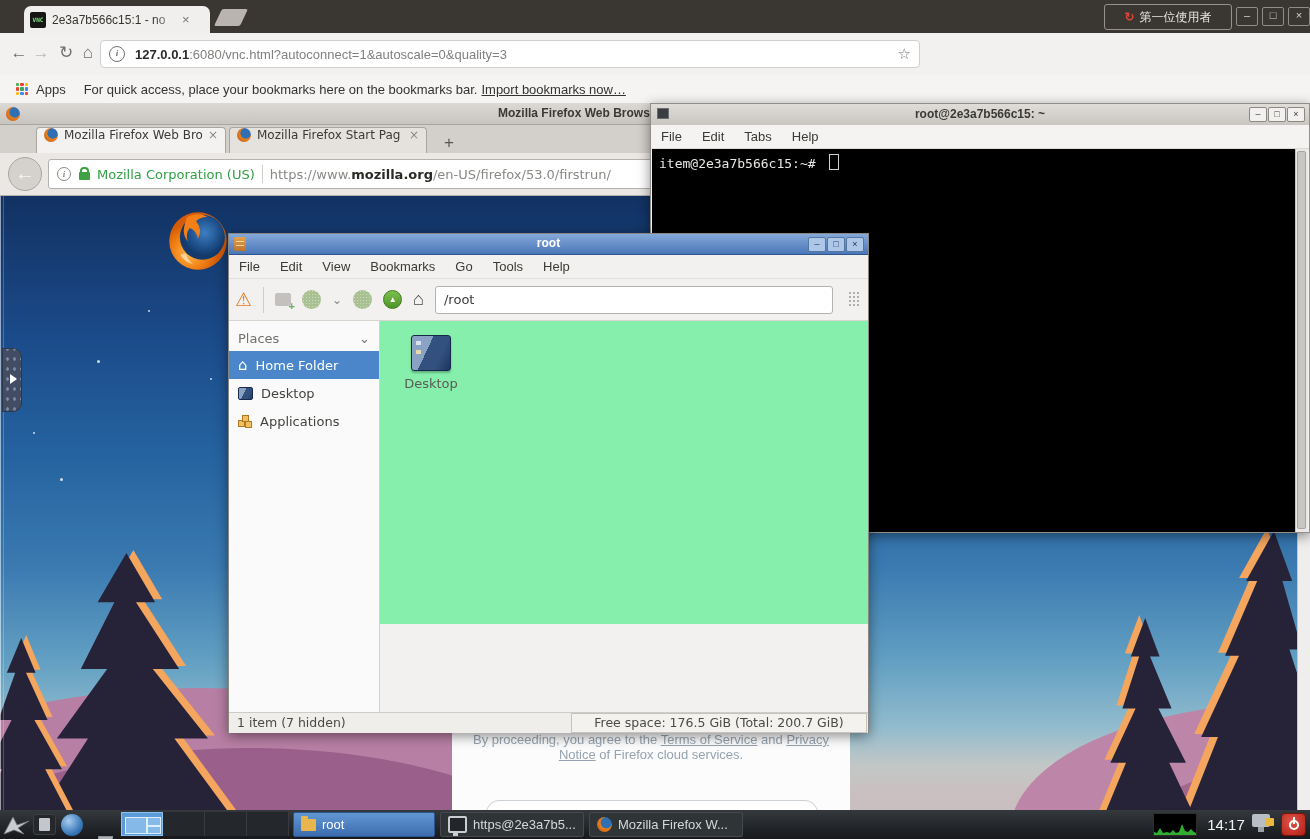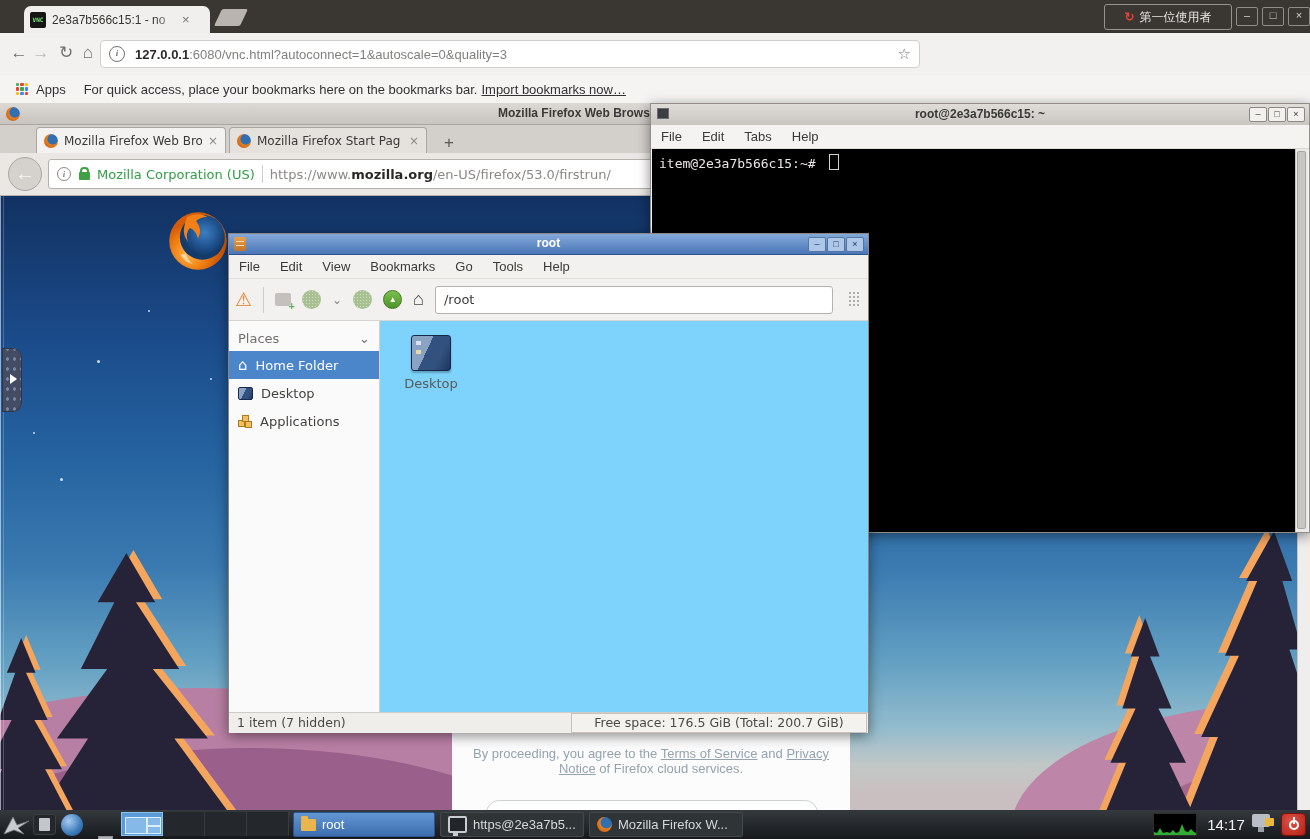--- a/index.html
+++ b/index.html
@@ -67,21 +67,21 @@
   .ff-card .lnk{text-decoration:underline}
   .ff-check{width:14px;height:14px;border:2px solid #9fadb9;border-radius:3px;display:inline-block;vertical-align:-3px;margin-right:9px}
   .ff-input{left:34px;top:72px;width:330px;height:24px;border:1px solid #ccd2d6;border-radius:14px;background:#fff}
   .ff-scrollstrip{left:1297px;top:533px;width:13px;height:277px;background:#efeeec;border-left:1px solid #c9c7c4;box-sizing:border-box}
   
   .ffw-title{left:0;top:103px;width:1310px;height:22px;background:linear-gradient(#dcd9d5,#c8c4c0);border-bottom:1px solid #a9a5a1;box-sizing:border-box}
   .ffw-title-text{left:498px;top:3px;font-size:12px;font-weight:bold;color:#3b3937;white-space:nowrap}
   .ff-mini{border-radius:50%;background:radial-gradient(circle at 62% 38%,#2f6fb2 0 40%,#e8801f 46%,#c35a10 90%)}
   .ffw-tabs{left:0;top:125px;width:1310px;height:28px;background:#d3cfcb}
   .ffw-tab{top:2px;height:26px;border:1px solid #a9a5a1;border-bottom:none;border-radius:4px 4px 0 0;
-    display:flex;align-items:center;padding:0 7px;box-sizing:border-box;font-size:12px;color:#3a3a38;
+    display:flex;padding:0 7px;box-sizing:border-box;font-size:12px;color:#3a3a38;
     font-family:"DejaVu Sans",sans-serif}
   .ffw-tab .lbl{white-space:nowrap;overflow:hidden;flex:1;margin:0 6px}
   .ffw-tab .x{color:#8a8886;font-size:12px}
   .ffw-plus{left:444px;top:8px;font-size:17px;color:#5a5855}
   .ffw-nav{left:0;top:153px;width:1310px;height:43px;background:#eae7e4;border-bottom:1px solid #b5b1ad;box-sizing:border-box}
   .ffw-back{left:8px;top:4px;width:34px;height:34px;border-radius:50%;background:#d5d1cd;border:1px solid #aaa6a2;
     color:#f8f7f6;font-size:20px;text-align:center;line-height:31px;box-sizing:border-box}
   .ffw-url{left:48px;top:6px;width:1240px;height:30px;background:#fff;border:1px solid #b5b1ad;border-radius:3px;
     display:flex;align-items:center;padding:0 8px;box-sizing:border-box;font-size:13px;font-family:"DejaVu Sans",sans-serif}
   .gtk-info{width:14px;height:14px;border:1.5px solid #8a8884;border-radius:50%;font:italic bold 9px "Liberation Serif",serif;
@@ -129,21 +129,21 @@
   .tb-newtab::after{content:"+";position:absolute;right:-4px;bottom:-6px;color:#3f9e3f;font-weight:bold;font-size:11px}
   .tb-nav-dis{width:19px;height:19px;border-radius:50%;background:#9db883;
     background-image:radial-gradient(#c6d8b4 28%,transparent 32%);background-size:3px 3px;opacity:.85}
   .tb-chev{color:#8a8682;font-size:12px}
   .tb-up{width:19px;height:19px;border-radius:50%;background:linear-gradient(#7cc04e,#4e9428);border:1px solid #3f7a1f;
     color:#fff;font-size:8px;text-align:center;line-height:18px;box-sizing:border-box}
   .tb-home{font-size:18px;color:#4a4a46}
   .fm-path{width:398px;height:28px;background:#fff;border:1px solid #b6b2ae;border-radius:3px;box-sizing:border-box;
     font-size:13px;color:#3a3a38;line-height:26px;padding-left:8px;font-family:"DejaVu Sans",sans-serif}
   .tb-jump{width:13px;height:17px;background-image:radial-gradient(#b0aeaa 35%,transparent 40%);background-size:4px 4px;margin-left:4px}
-  .fm-body{left:0;top:87px;width:639px;height:391px;background:#7dd3fc}
+  .fm-body{left:0;top:87px;width:639px;height:303px;background:#86efac}
   .fm-side{left:0;top:0;width:151px;height:391px;background:#fbfafa;border-right:1px solid #d5d1cd;box-sizing:border-box;
     font-family:"DejaVu Sans",sans-serif;font-size:13px}
   .side-row{display:flex;align-items:center;height:28px;padding-left:9px;color:#44443f;gap:8px}
   .side-places{height:26px;color:#70706c;justify-content:space-between;padding-right:9px;margin-top:4px}
   .side-sel{background:#4a86c9;color:#fff}
   .ic-home{font-size:15px}
   .ic-desktop{width:15px;height:13px;border-radius:2px;background:linear-gradient(115deg,#8aa2c4 0 40%,#33517e 40% 70%,#203a63 100%);border:1px solid #18294a;box-sizing:border-box}
   .ic-apps{width:14px;height:13px;position:relative}
   .ic-apps i{position:absolute;width:7px;height:7px;background:#f0c060;border:1px solid #b07820;box-sizing:border-box}
   .fm-files{left:151px;top:0;width:488px;height:391px}
@@ -329,21 +329,21 @@
           </radialGradient>
       </defs>
       <circle cx="48" cy="48" r="46" fill="url(#og)"></circle>
       <circle cx="55" cy="42" r="36" fill="url(#bg2)"></circle>
       <path d="M30 10 q16 -9 33 -1 q-13 1 -18 7 q11 14 3 28 q-3 -13 -13 -17 q-8 9 -3 22 q-9 -11 -6 -24 q2 -9 4 -15z" fill="#f57f17"></path>
       <path d="M20 70 q6 12 20 15 q-10 -8 -11 -17z" fill="#ffd29a"></path>
     </svg>
   </div>
 
   <div class="abs ff-card">
-    <div style="margin-top:18px">
+    <div style="margin-top:4px">
       <span>By proceeding, you agree to the </span><span class="lnk">Terms of Service</span><span> and </span><span class="lnk">Privacy</span>
     </div>
     <div>
       <span class="lnk">Notice</span><span> of Firefox cloud services.</span>
     </div>
     <div class="abs ff-input"></div>
   </div>
   <div class="abs ff-scrollstrip"></div>
 
   <div class="abs ffw-title">

